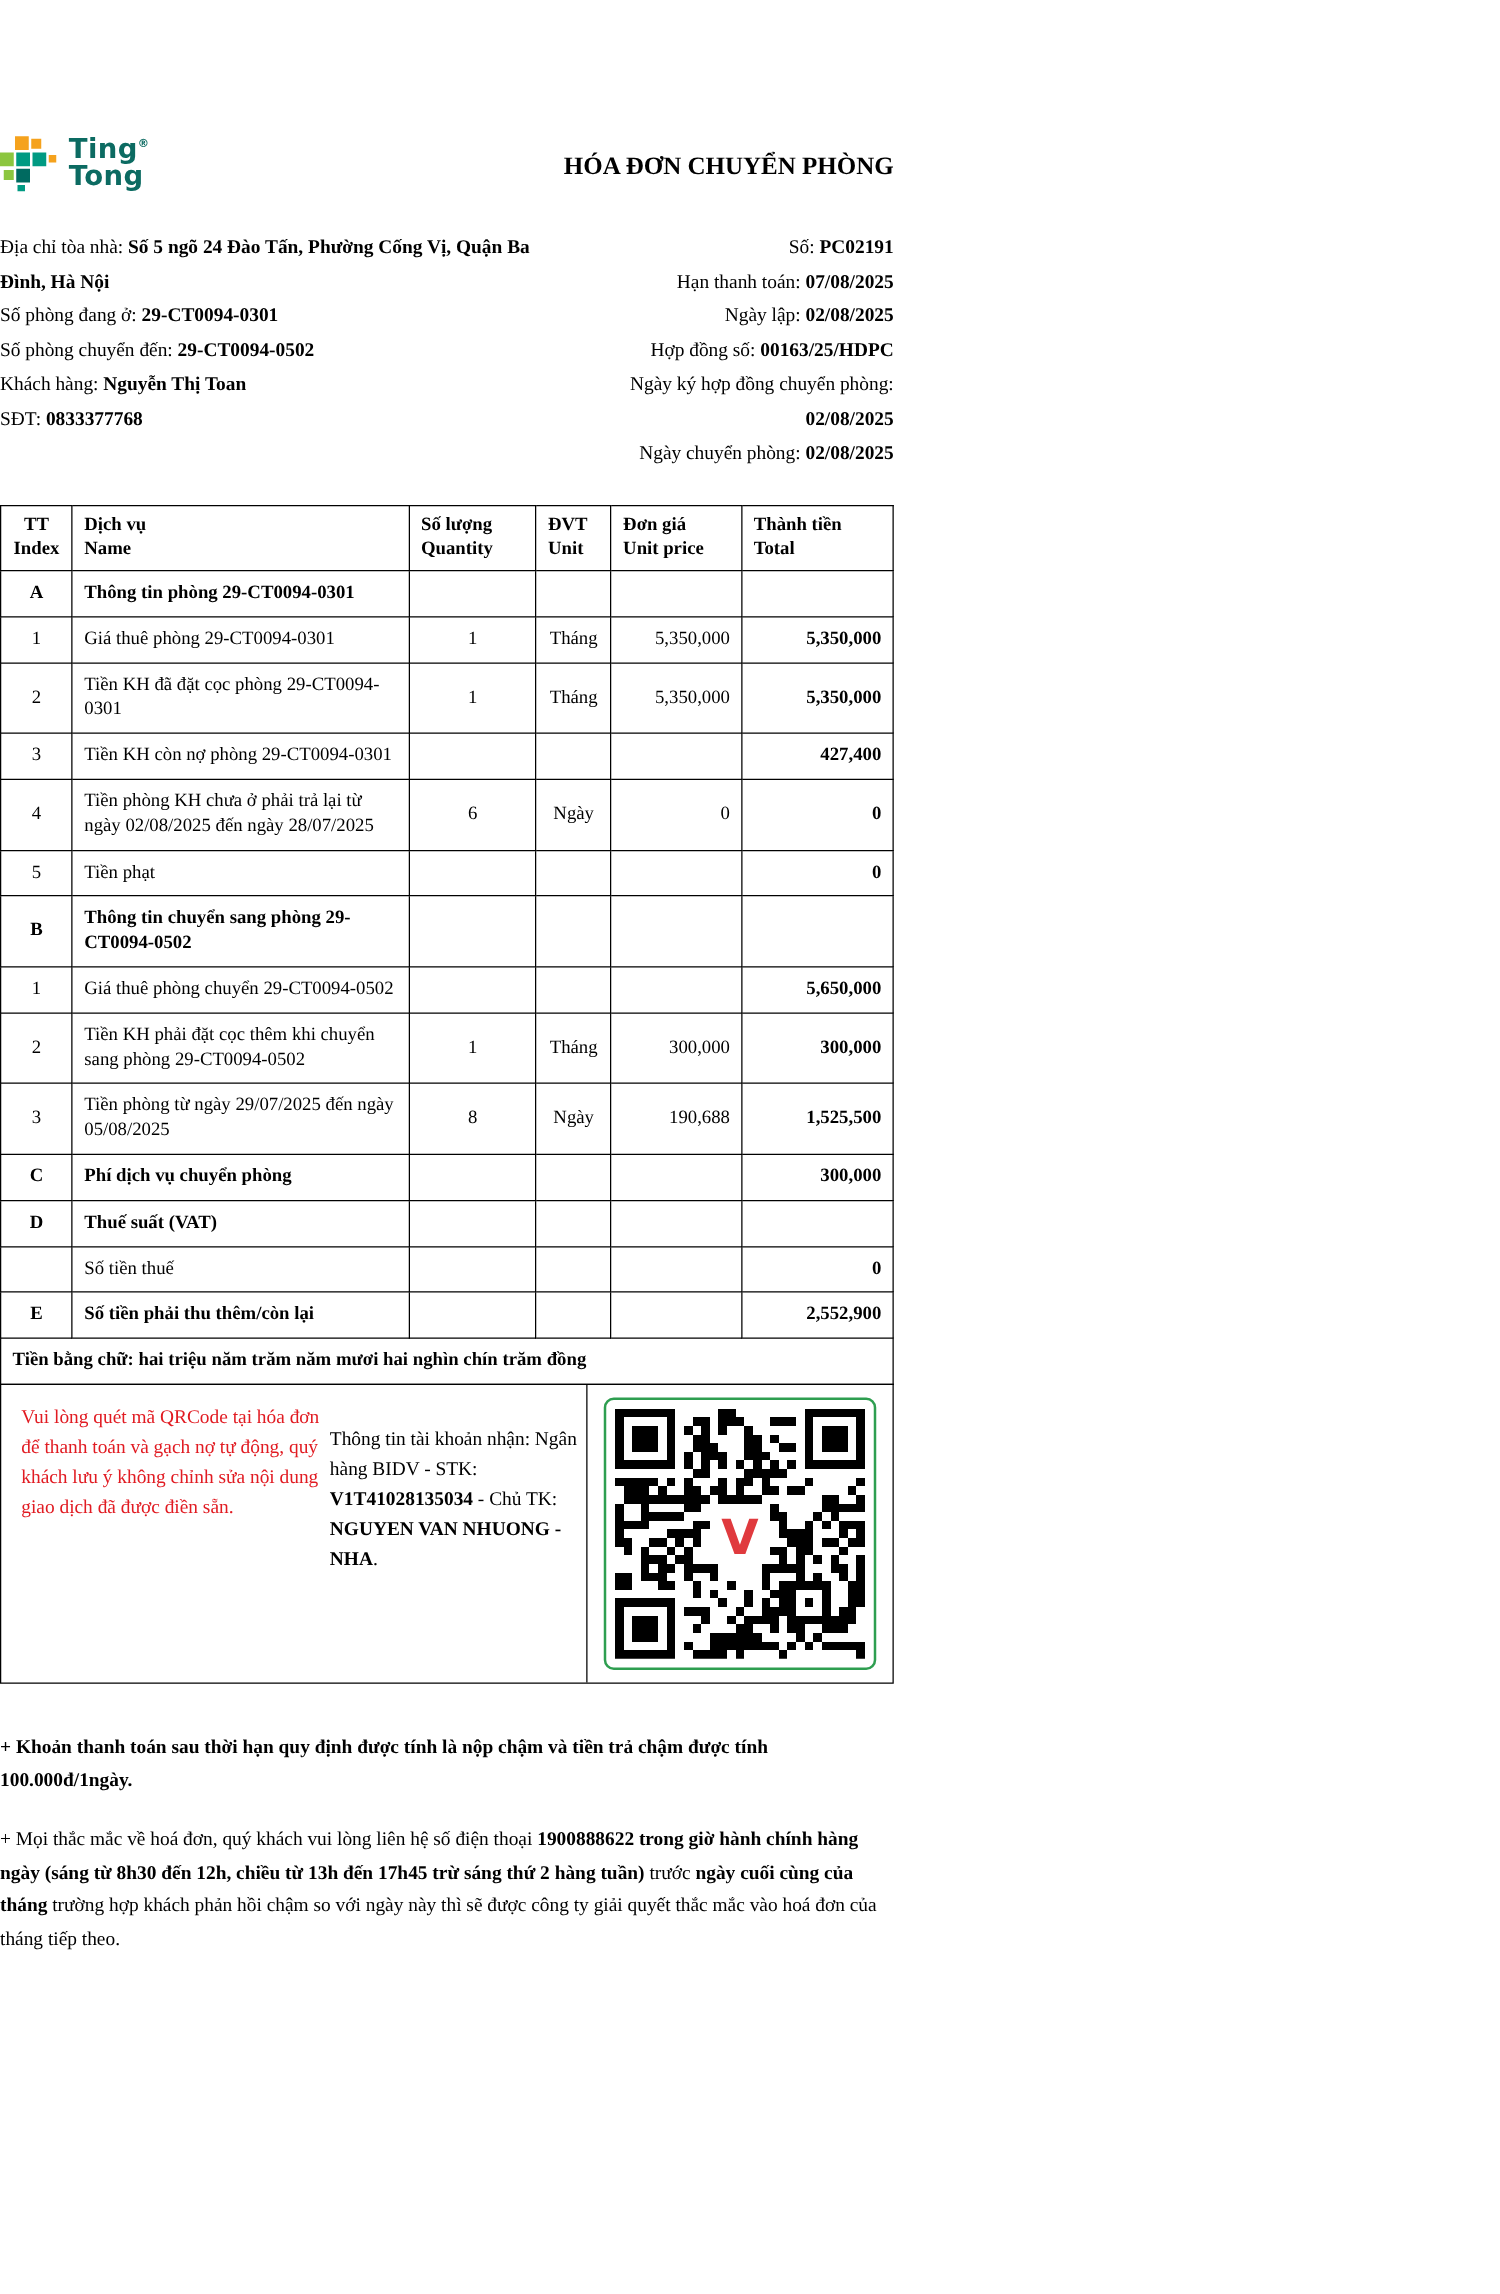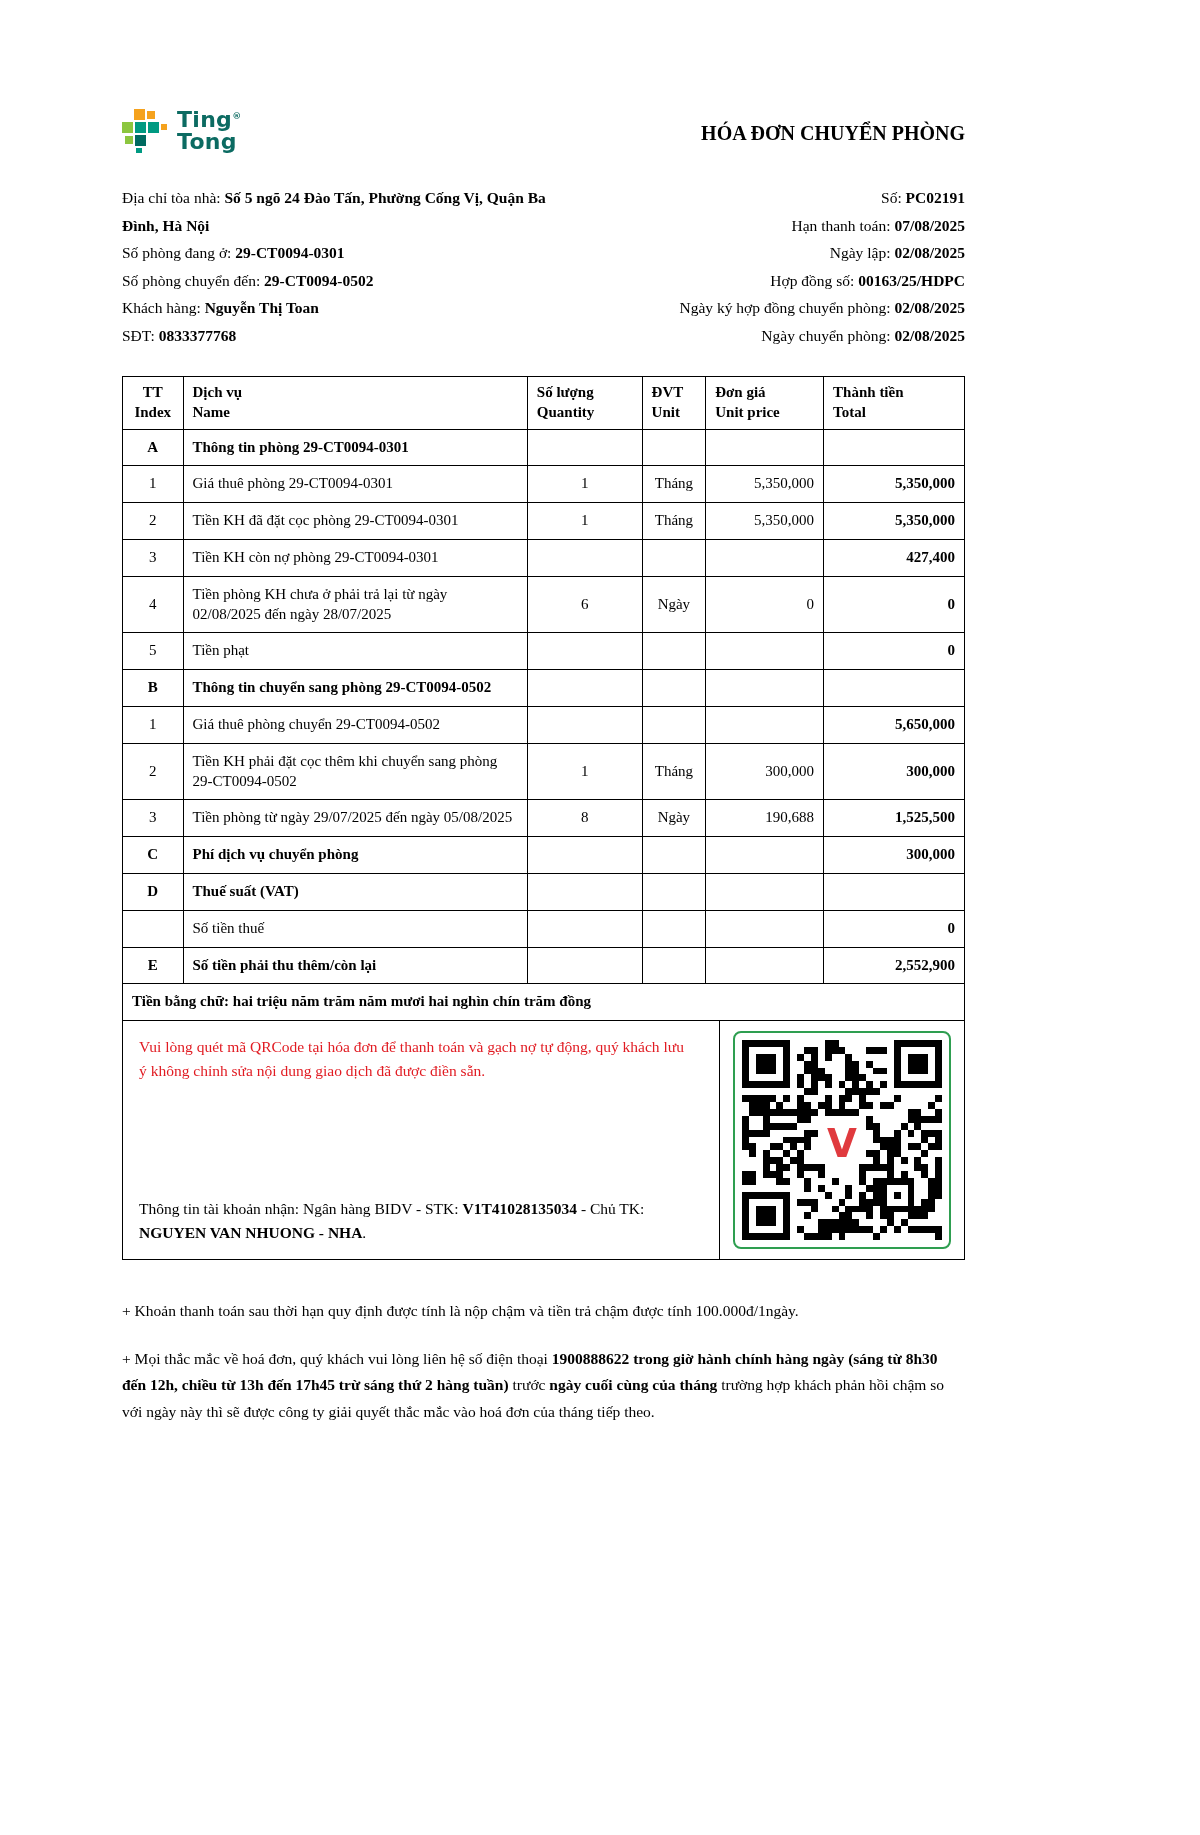--- a/index.html
+++ b/index.html
@@ -4,21 +4,21 @@
 <style>
   html, body { margin: 0; padding: 0; }
   body {
     width: 1200px;
     min-height: 1835px;
     background: #ffffff;
     color: #000;
     font-family: "Liberation Serif", serif;
     font-size: 15.5px;
   }
-  .page { width: 843px; margin-left: 122px; padding-top: 108px; }
+  .page { width: 715px; padding-top: 108px; }
 
   
   .header-row { display: flex; justify-content: space-between; align-items: flex-start; }
   .brand { display: flex; align-items: center; gap: 9px; }
   .brand-icon svg { display: block; }
   .brand-text {
     font-family: "DejaVu Sans", sans-serif;
     font-weight: 700; font-size: 22px; line-height: 1.02;
     color: #0c6b62; letter-spacing: 0.3px;
   }
@@ -37,32 +37,32 @@
   .invoice th { text-align: left; font-weight: 700; padding-top: 6px; padding-bottom: 6px; }
   th.col-index, td.col-index { text-align: center; }
   td.col-qty, td.col-unit { text-align: center; }
   td.col-price { text-align: right; }
   td.col-total { text-align: right; font-weight: 700; }
   tr.section td { font-weight: 700; }
   td.words { font-weight: 700; }
 
   
   .pay-box { display: flex; border: 1px solid #000; margin-top: -1px; }
-  .pay-text { flex: 1; padding: 14px 2px 14px 16px; display: flex; flex-direction: column; justify-content: space-between; }
+  .pay-text { flex: 1; padding: 14px 2px 14px 16px; display: flex; flex-direction: row; justify-content: center; }
   .notice { margin: 0; line-height: 24px; max-width: 545px; }
   .account { margin: 18px 0 0 0; line-height: 24px; max-width: 545px; }
   .pay-qr-cell { width: 244px; border-left: 1px solid #000; display: flex; align-items: center; justify-content: center; padding: 10px 0; }
   .qr-frame { border: 2px solid #2e9e50; border-radius: 8px; padding: 7px; background: #fff; }
   .qr-frame svg { display: block; width: 200px; height: 200px; }
 
   
   .notes { margin-top: 38px; }
   .notes-heading { margin: 0; font-weight: 700; font-size: 16px; }
   .note-line { margin: 21px 0 0 0; line-height: 26.5px; }
-  .bold { font-weight: 400; }
+  .bold { font-weight: 700; }
 </style>
 </head>
 <body>
 
 <div class="page">
 
   <div class="header-row">
     <div class="brand">
       <div class="brand-icon">
         <svg id="logo-icon" width="46" height="46" viewBox="0 0 46 46" aria-hidden="true">

